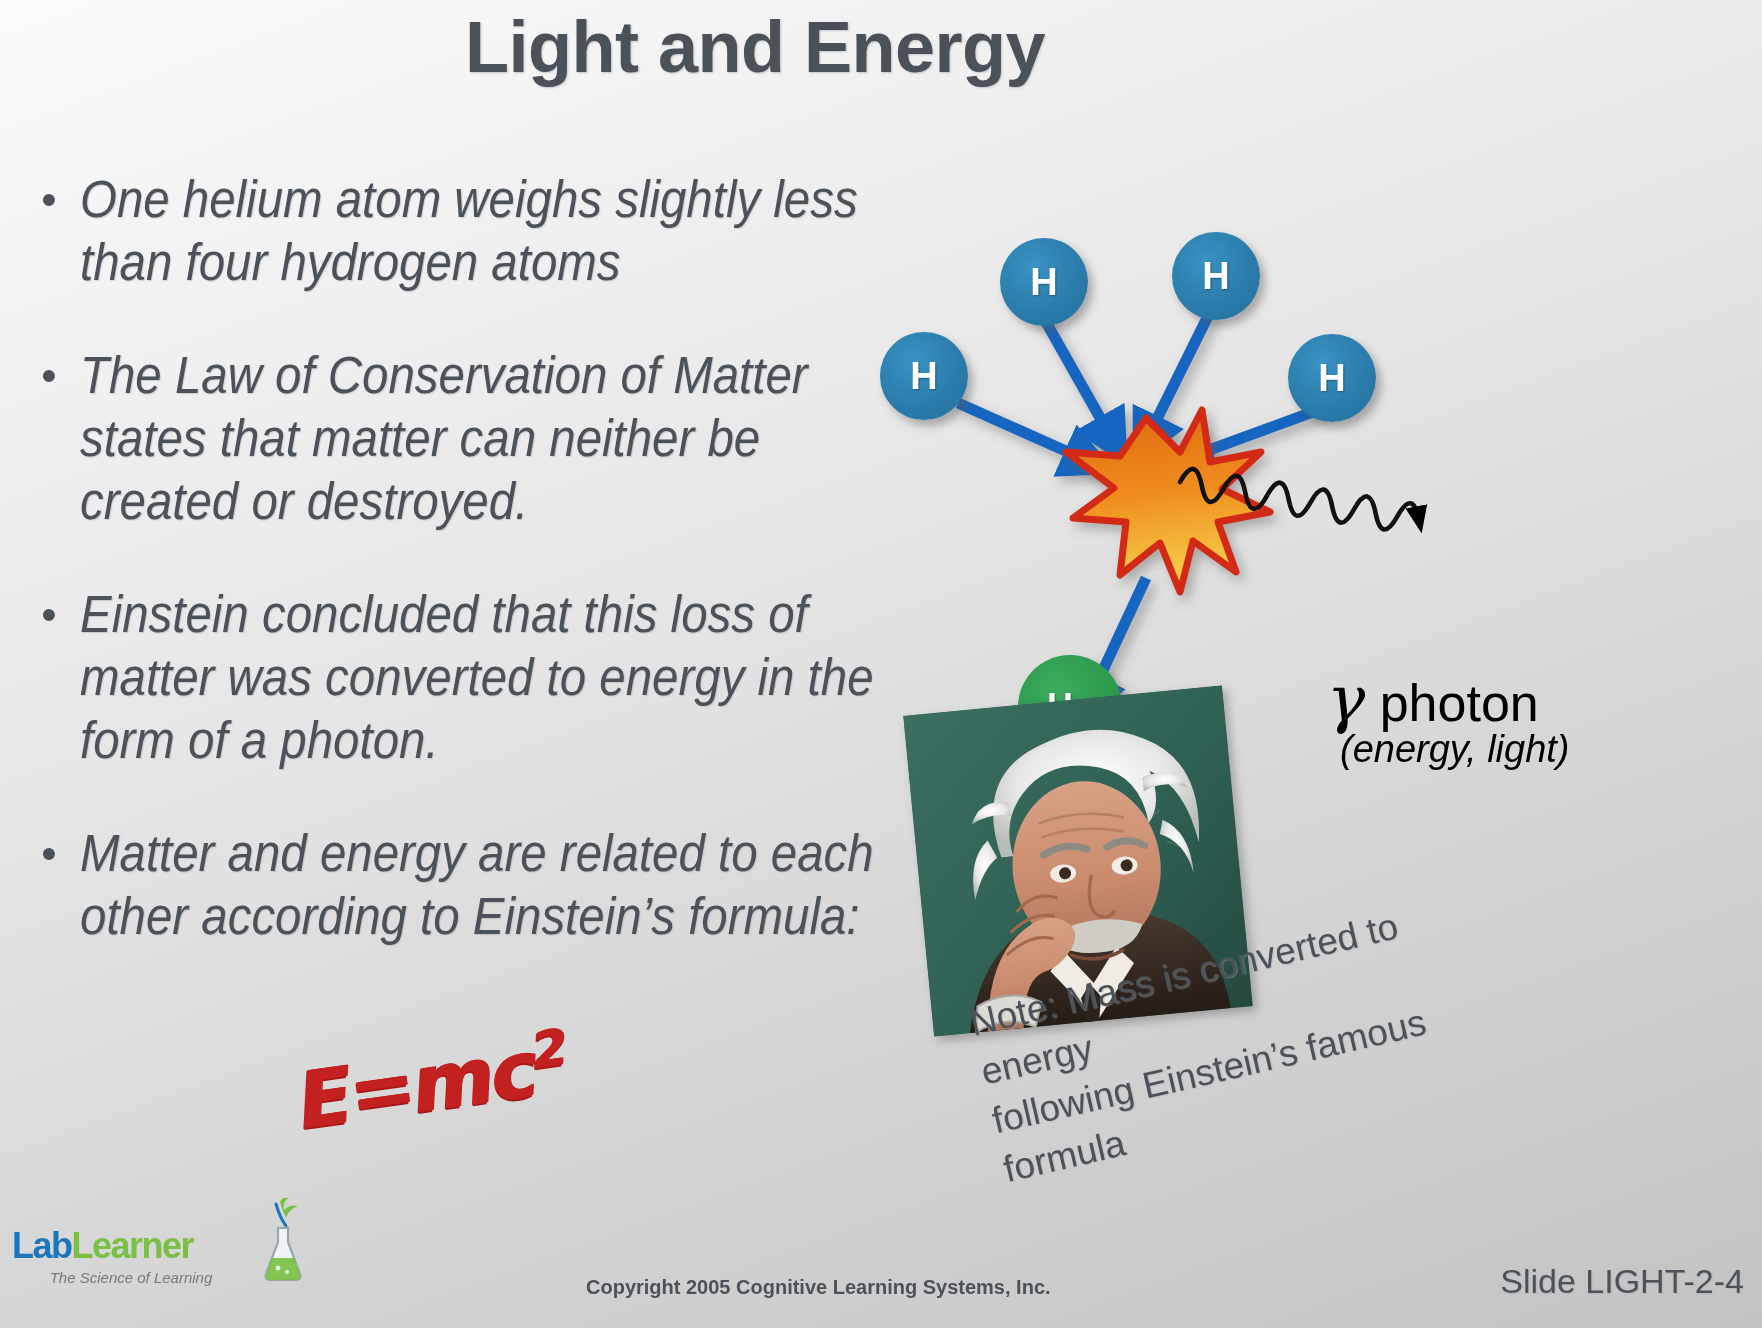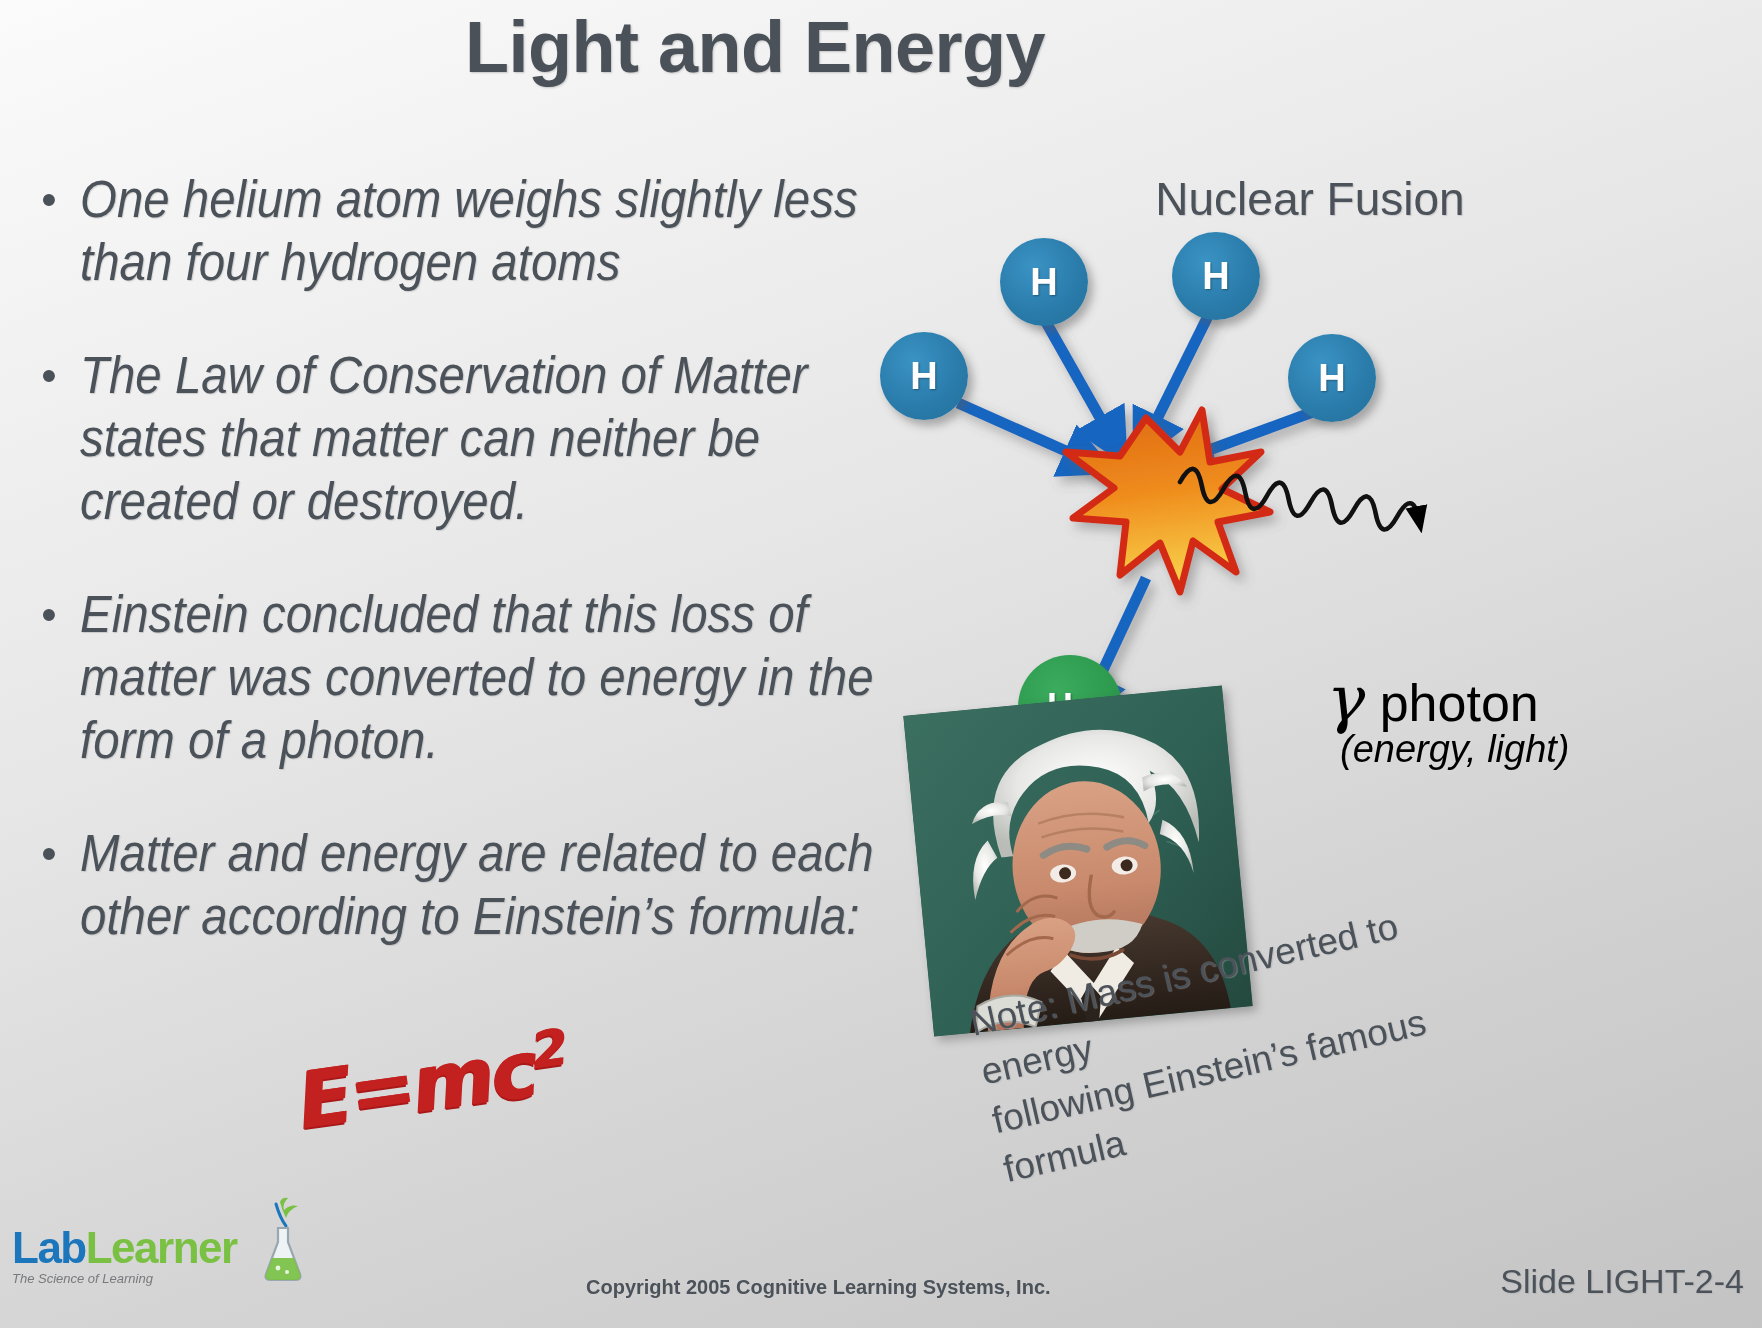--- a/index.html
+++ b/index.html
@@ -174,32 +174,32 @@
 
   
   #logo {
     position: absolute;
     left: 12px;
     top: 1196px;
     width: 310px;
     height: 100px;
   }
   #logo-word {
-    font-size: 44px;
+    font-size: 36px;
     font-weight: bold;
     letter-spacing: -1.5px;
     line-height: 58px;
   }
   #logo-lab { color: #1b76bc; }
   #logo-learner { color: #7ac143; }
   #logo-tag {
-    font-size: 13px;
+    font-size: 15px;
     font-style: italic;
     color: #77797c;
-    text-align: left;
+    text-align: center;
     width: 238px;
     margin-top: -6px;
   }
 
   #copyright {
     position: absolute;
     left: 586px;
     top: 1276px;
     font-size: 20px;
     font-weight: bold;
@@ -243,21 +243,20 @@
       <div class="bullet-dot">•</div>
       <div class="bullet-text">Matter and energy are related to each other according to Einstein’s formula:</div>
     </div>
 
   </div>
 
   <div id="emc2"><span>E=mc</span><span class="sup">2</span></div>
 
   <div id="diagram">
 
-    <div id="fusion-title">Nuclear Fusion</div>
 
     <svg width="882" height="700" viewBox="0 0 882 700" style="position:absolute;left:0;top:0;">
 
       <defs>
         <linearGradient id="burstGrad" x1="0.35" y1="0" x2="0.5" y2="1">
           <stop offset="0%" stop-color="#e06c15"></stop>
           <stop offset="45%" stop-color="#ef8c1c"></stop>
           <stop offset="100%" stop-color="#f9d84f"></stop>
         </linearGradient>
         <filter id="softShadow" x="-40%" y="-40%" width="190%" height="190%">

